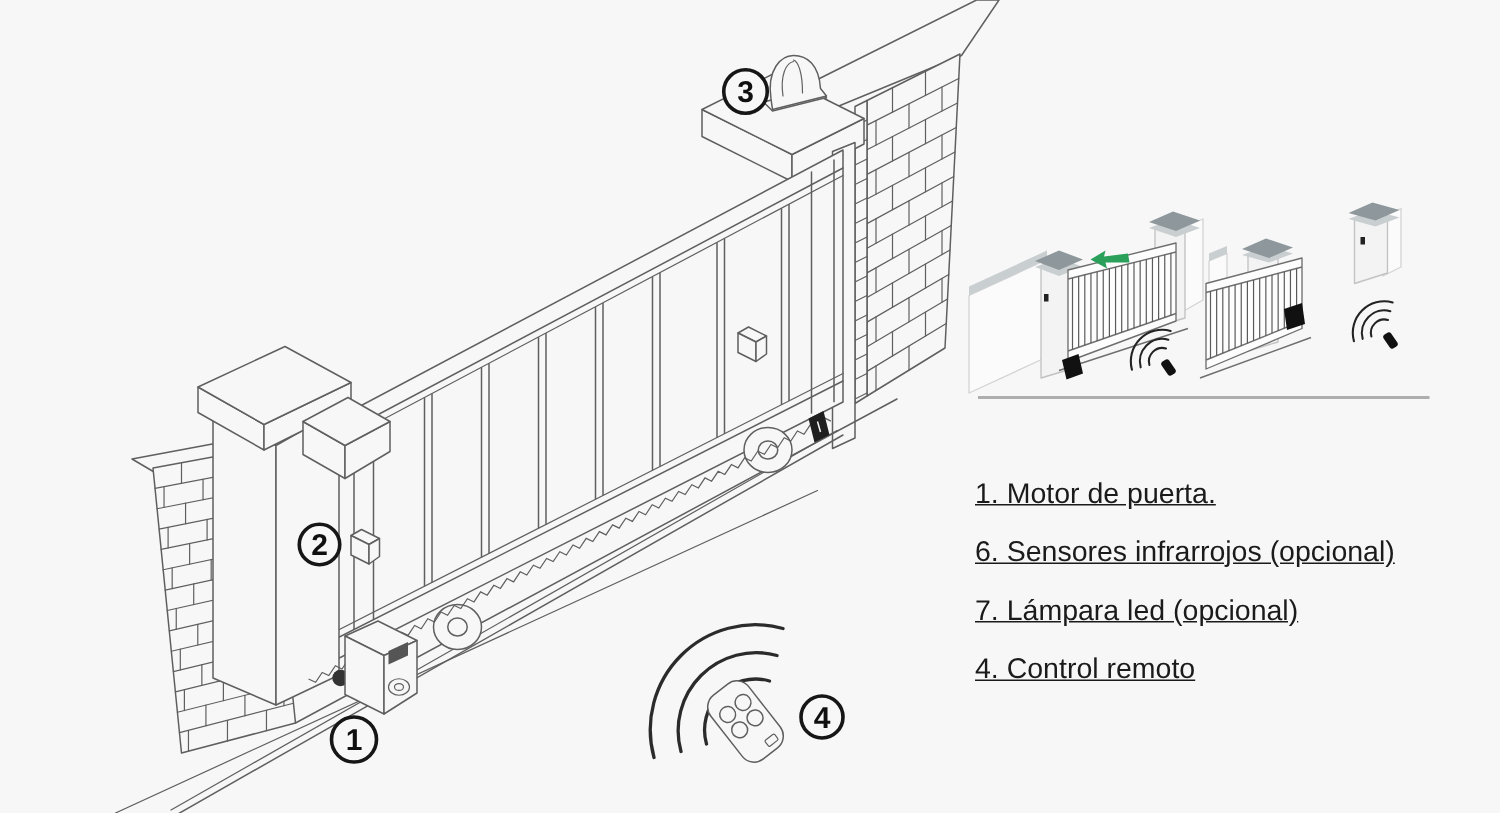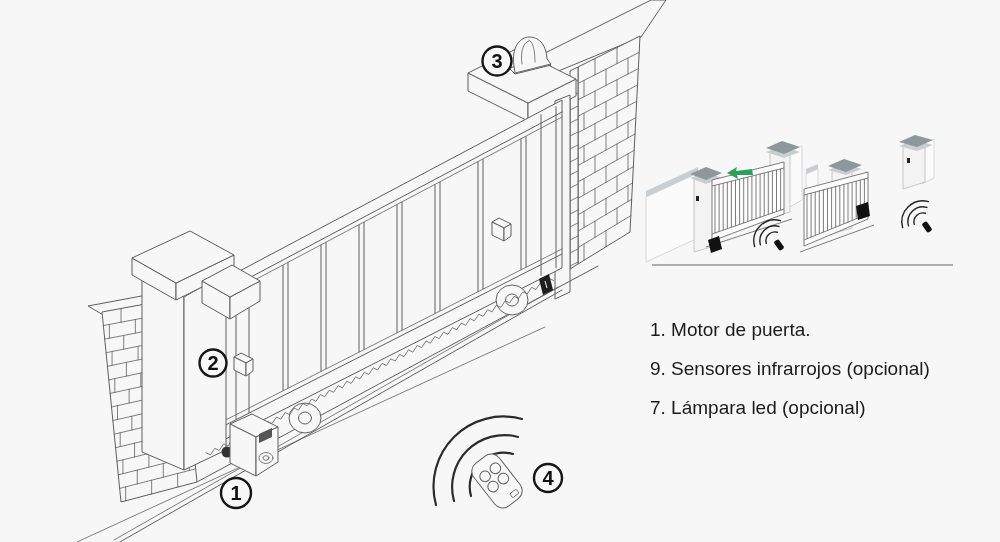--- a/index.html
+++ b/index.html
@@ -19,21 +19,21 @@
   .wave{stroke:#2b2b2b;stroke-width:2.2;fill:none;stroke-linecap:round;}
   .mwave{stroke:#232323;stroke-width:1.4;fill:none;stroke-linecap:round;}
   .mface{fill:var(--mini_fill);stroke:var(--mini_line);stroke-width:.9;stroke-linejoin:round;}
   .mwall{fill:var(--wall_fill);stroke:#d4d4d4;stroke-width:.9;stroke-linejoin:round;}
   .mcap{fill:var(--cap_dark);stroke:none;}
   .mcapside{fill:var(--cap_mid);stroke:none;}
   .mgate{fill:#fdfdfd;stroke:#6e6e6e;stroke-width:.9;stroke-linejoin:round;}
   .mln{stroke:#6e6e6e;stroke-width:.9;fill:none;}
   .divider{position:absolute;left:652px;top:264px;width:301px;height:2px;background:var(--divider);}
   .legend{position:absolute;left:650px;top:310px;width:340px;color:var(--text);}
-  .legend-item{font-size:19px;line-height:39px;white-space:nowrap;}
+  .legend-item{font-size:19px;line-height:39px;white-space:nowrap;text-decoration:underline;}
 </style>
 </head>
 <body>
 
 <div class="stage">
 <svg width="1000" height="542" viewBox="0 0 1000 542">
 
   <g>
     <polygon class="face" points="541,55 651,0 666,0 641,37 556,72"></polygon>
     <polygon class="face" points="578,67 640,36 630,232 578,264"></polygon>
@@ -376,16 +376,17 @@
     <g transform="translate(927,227) rotate(-35)">
       <rect x="-3" y="-5.5" width="6" height="11" rx="2" fill="#111"></rect>
     </g>
   </g>
 </svg>
 
 <div class="divider"></div>
 
 <div class="legend">
   <div class="legend-item">1. Motor de puerta.</div>
-  <div class="legend-item">9. Sensores infrarrojos (opcional)</div>
+  <div class="legend-item">6. Sensores infrarrojos (opcional)</div>
   <div class="legend-item">7. Lámpara led (opcional)</div>
+  <div class="legend-item">4. Control remoto</div>
 </div>
 </div>
 
 </body></html>

